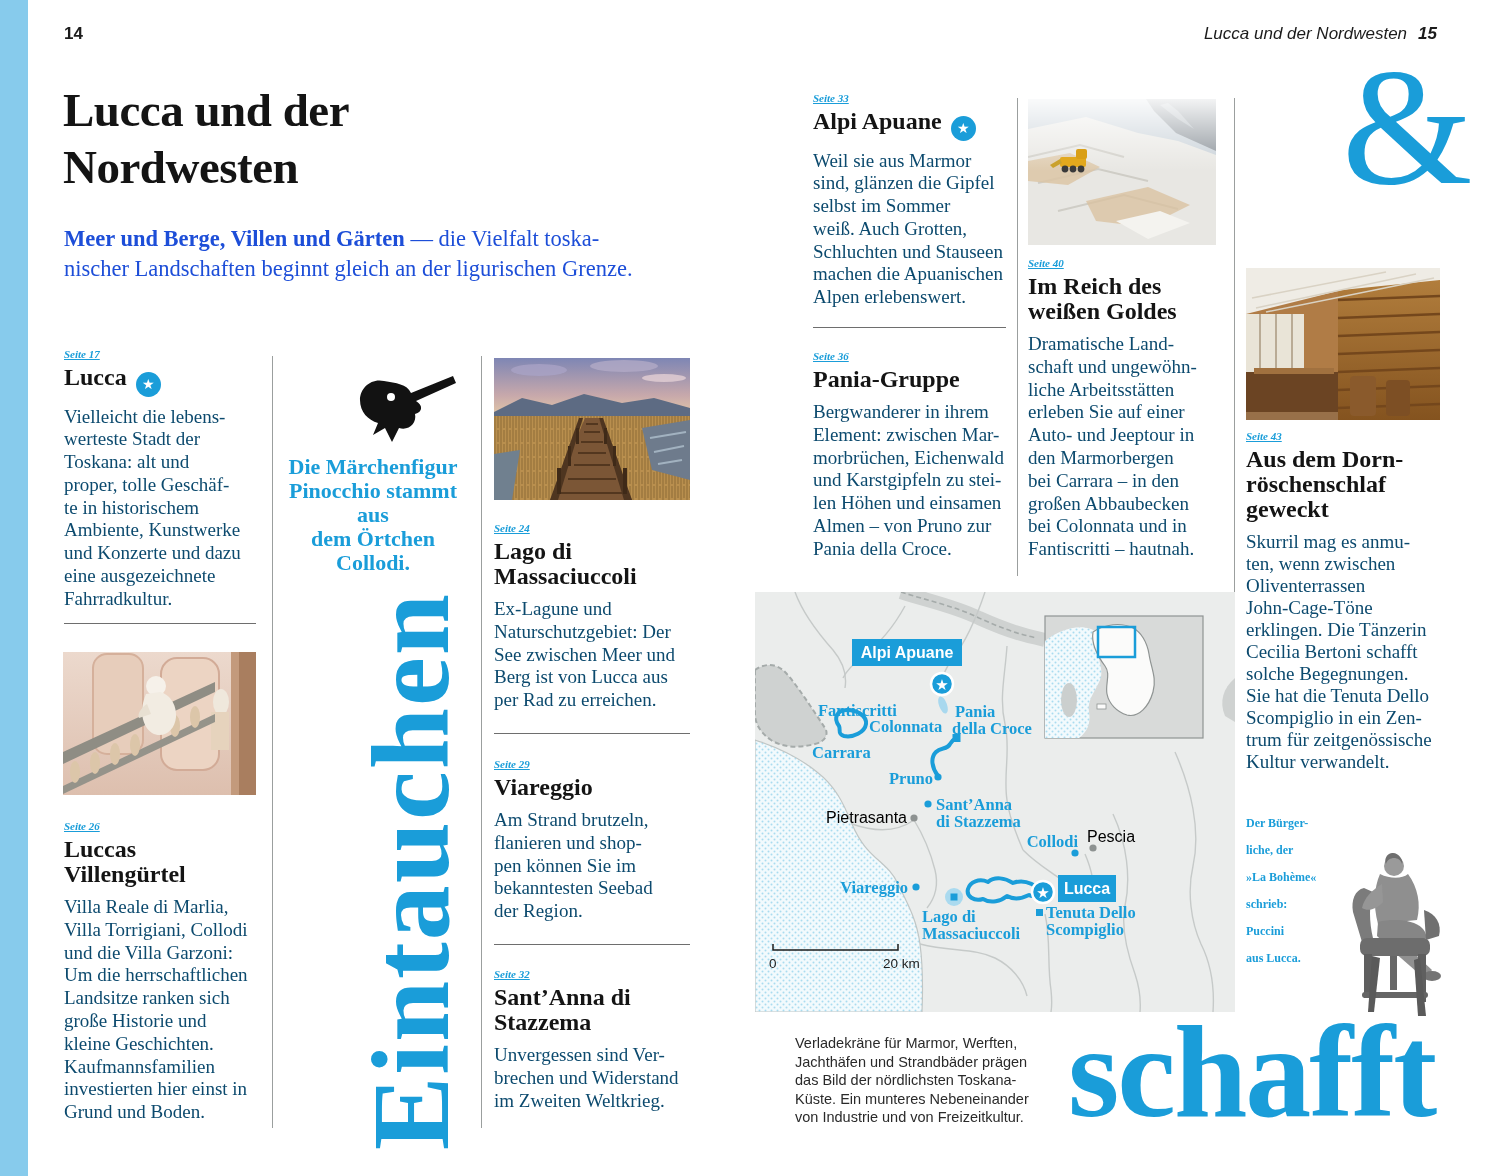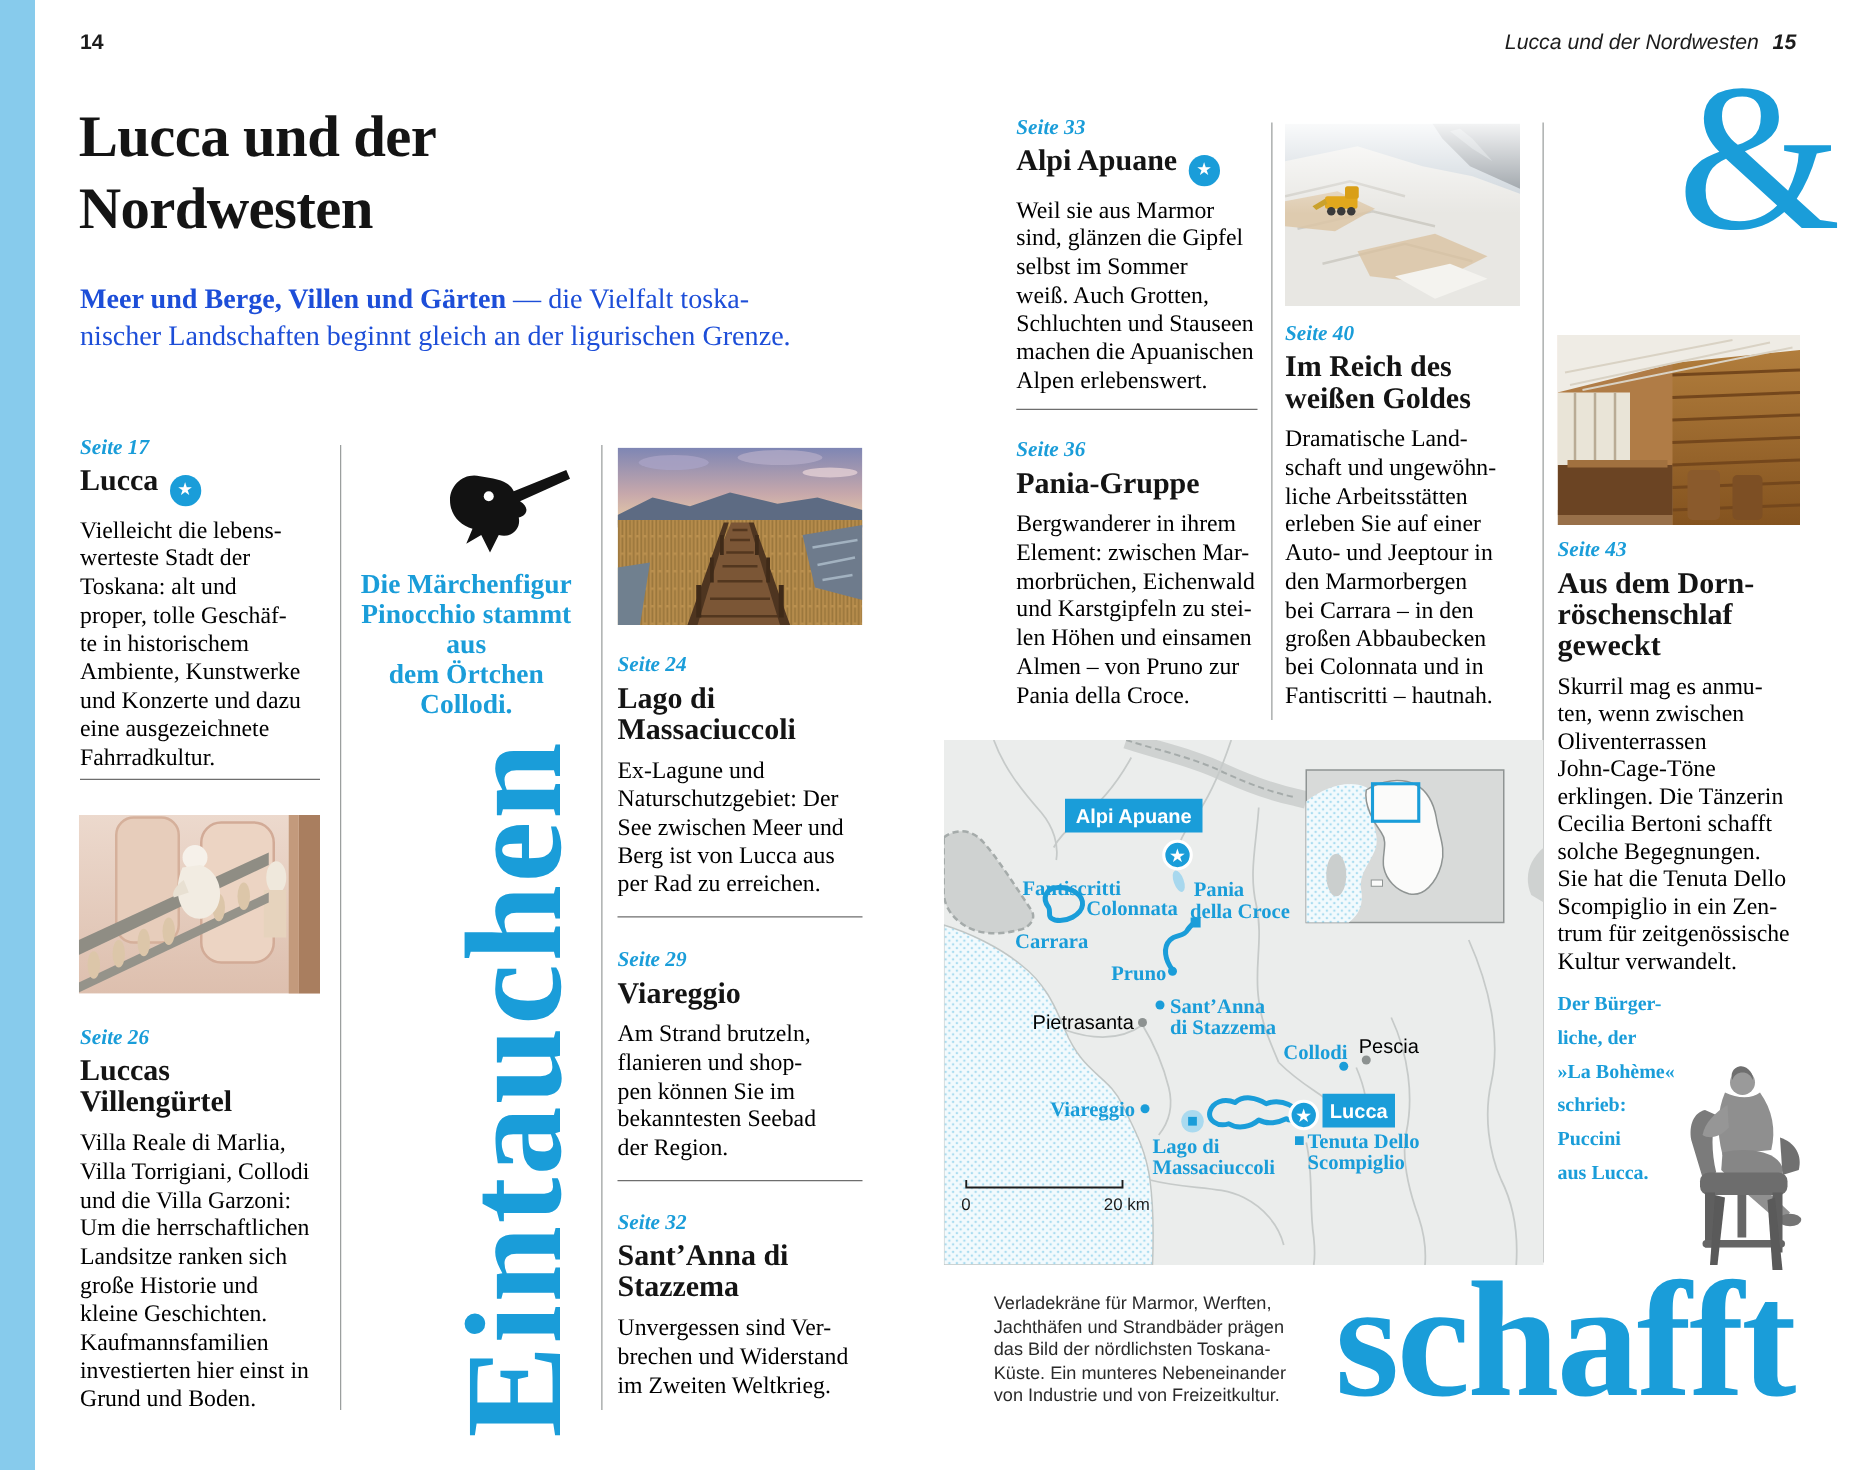--- a/index.html
+++ b/index.html
@@ -8,24 +8,24 @@
   .stripe{position:absolute;left:0;top:0;width:28px;height:1176px;background:#87cbec;}
   .hdr{position:absolute;top:24px;font:17px "Liberation Sans",sans-serif;color:#1c1c1c;}
   .hdr .bold,.hdr.bold{font-weight:bold;}
   .title{position:absolute;left:63px;top:82px;margin:0;font-weight:bold;font-size:47px;
          line-height:57px;color:#141414;white-space:pre-line;letter-spacing:-0.5px;}
   .intro{position:absolute;left:64px;top:224px;width:640px;margin:0;font-size:22.5px;
          line-height:30px;color:#1d4ed8;white-space:pre-line;}
   .vrule{position:absolute;width:1px;background:#9b9f9e;}
   .hrule{position:absolute;height:1px;background:#6e6e6e;}
   .sec{position:absolute;}
-  .seite{font-style:italic;font-weight:600;font-size:17px;color:#1a9dd9;margin:0 0 5px 0;}
+  .seite{font-style:italic;font-weight:600;font-size:11px;color:#1a9dd9;margin:0 0 5px 0;text-decoration:underline;}
   .sec-title{margin:0 0 9px 0;font-size:24px;line-height:25px;font-weight:bold;color:#141414;
              white-space:pre-line;}
-  .sec-body{margin:0;font-size:19px;line-height:22.8px;color:#000000;white-space:pre-line;}
+  .sec-body{margin:0;font-size:19px;line-height:22.8px;color:#0c4a6e;white-space:pre-line;}
   .badge{display:inline-flex;align-items:center;justify-content:center;width:25px;height:25px;
          border-radius:50%;background:#1a9dd9;color:#fff;font:14px "DejaVu Sans",sans-serif;
          vertical-align:-4px;margin-left:9px;}
   .note{position:absolute;color:#1a9dd9;font-weight:600;white-space:pre-line;}
   .bigword{position:absolute;color:#1a9dd9;font-family:"Liberation Serif",serif;}
   .photo{position:absolute;overflow:hidden;}
   .photo svg{display:block;}
   .caption{position:absolute;left:795px;top:1034px;width:260px;margin:0;
            font:14.5px/18.5px "Liberation Sans",sans-serif;color:#2a2a2a;white-space:pre-line;}
   
@@ -439,21 +439,21 @@
 John-Cage-Töne
 erklingen. Die Tänzerin
 Cecilia Bertoni schafft
 solche Begegnungen.
 Sie hat die Tenuta Dello
 Scompiglio in ein Zen-
 trum für zeitgenössische
 Kultur verwandelt.</p>
   </section>
 
-  <div class="note" style="left:1246px;top:790px;width:135px;font-size:16px;line-height:27px;">Der Bürger-
+  <div class="note" style="left:1246px;top:810px;width:135px;font-size:12px;line-height:27px;">Der Bürger-
 liche, der
 »La Bohème«
 schrieb:
 Puccini
 aus Lucca.</div>
 
   <div class="photo" style="left:1338px;top:842px;width:112px;height:182px;">
     <svg width="112" height="182" viewBox="0 0 112 182">
       <path d="M26,46 C17,48 13,58 15,70 L24,100 L35,96 C31,80 31,62 35,50 Z" fill="#7b7b7b"></path>
       <circle cx="56" cy="24" r="10" fill="#9a9a9a"></circle>

